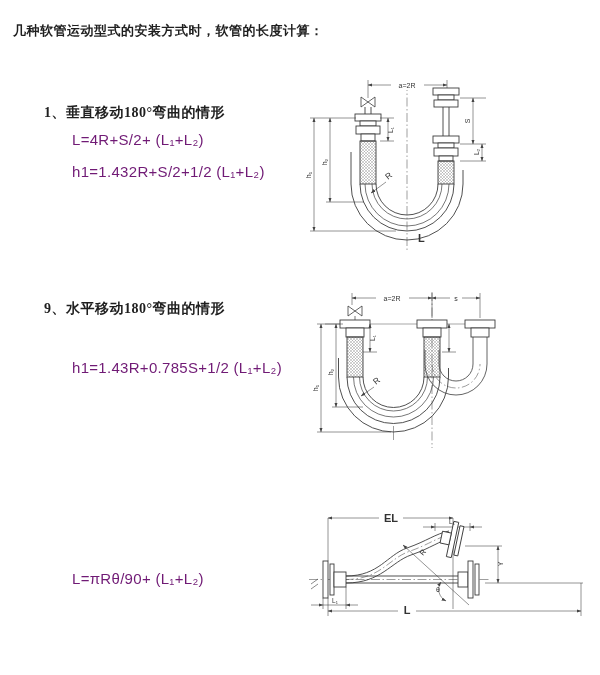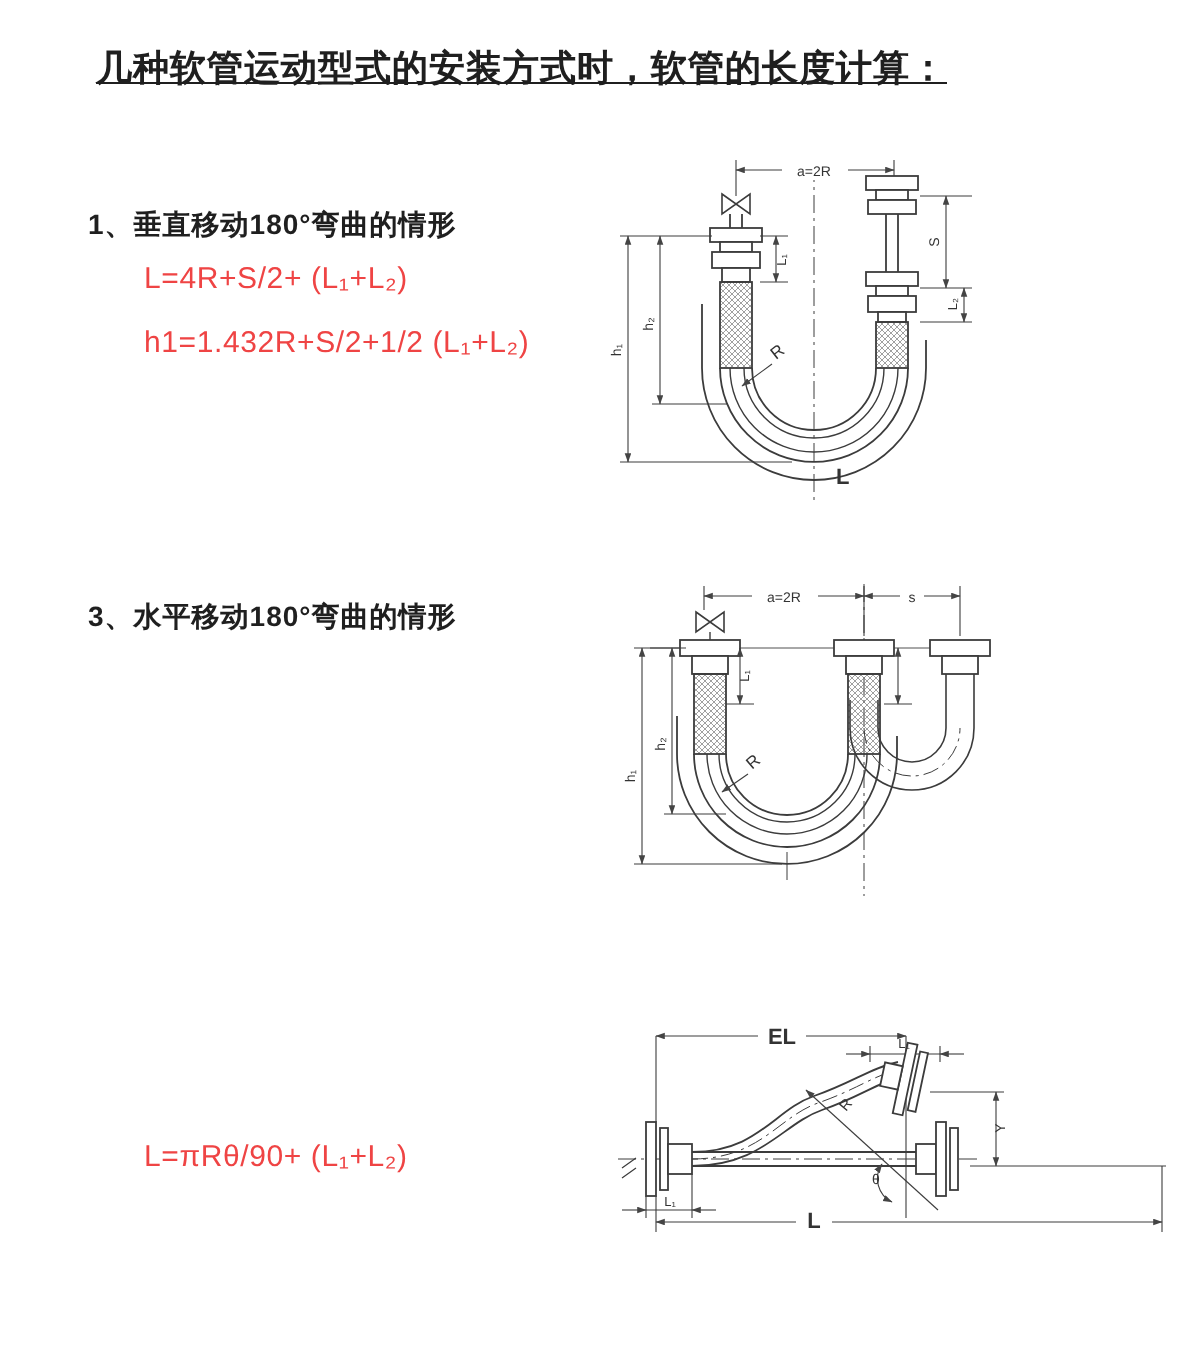--- a/index.html
+++ b/index.html
@@ -1,38 +1,39 @@
 <!DOCTYPE html>
 <html><head>
 <meta charset="utf-8">
 <style>
   html,body{margin:0;padding:0;background:#fff;}
   .page{position:relative;width:600px;height:675px;background:#ffffff;overflow:hidden;
         font-family:"Liberation Sans","DejaVu Sans",sans-serif;color:#1f1f1f;}
-  .title{position:absolute;left:48px;top:22px;font-size:18px;font-weight:600;letter-spacing:.5px;text-decoration:underline;}
-  .sec-heading{position:absolute;font-size:14px;font-weight:600;letter-spacing:.5px;}
-  .formula{position:absolute;font-size:15px;font-weight:400;letter-spacing:.3px;color:#ef4444;}
+  .title{position:absolute;left:13px;top:22px;font-size:13px;font-weight:600;letter-spacing:.5px;}
+  .sec-heading{position:absolute;font-size:14px;font-weight:600;letter-spacing:.5px;font-family:Liberation Serif, serif;}
+  .formula{position:absolute;font-size:15px;font-weight:400;letter-spacing:.3px;color:#701a75;}
   svg.diag{position:absolute;}
   svg text{font-family:"Liberation Sans","DejaVu Sans",sans-serif;fill:#333;}
   .dimtxt{font-size:7px;}
   .dimtxt-s{font-size:6.5px;}
   .biglab{font-size:11px;font-weight:600;}
 </style>
 </head>
 <body>
 
 <div class="page">
 
   <div class="title">几种软管运动型式的安装方式时，软管的长度计算：</div>
 
   <div class="sec-heading" style="left:44px;top:104px">1、垂直移动180°弯曲的情形</div>
   <div class="formula" style="left:72px;top:131px">L=4R+S/2+ (L₁+L₂)</div>
   <div class="formula" style="left:72px;top:163px">h1=1.432R+S/2+1/2 (L₁+L₂)</div>
 
-  <div class="sec-heading" style="left:44px;top:300px">3、水平移动180°弯曲的情形</div>
+  <div class="sec-heading" style="left:44px;top:300px">9、水平移动180°弯曲的情形</div>
+  <div class="formula" style="left:72px;top:359px">h1=1.43R+0.785S+1/2 (L₁+L₂)</div>
 
   <div class="formula" style="left:72px;top:570px">L=πRθ/90+ (L₁+L₂)</div>
 
   <svg class="diag" style="left:300px;top:72px" width="290" height="190" viewBox="0 0 290 190">
     <defs>
       <marker id="m1" markerWidth="9" markerHeight="7" refX="8" refY="3" orient="auto-start-reverse">
         <path d="M0,0 L8.5,3 L0,6 Z" fill="#444"></path>
       </marker>
       <pattern id="hz1" width="3" height="3" patternUnits="userSpaceOnUse">
         <path d="M0,3 L3,0 M0,0 L3,3" stroke="#777" stroke-width="0.35"></path>

